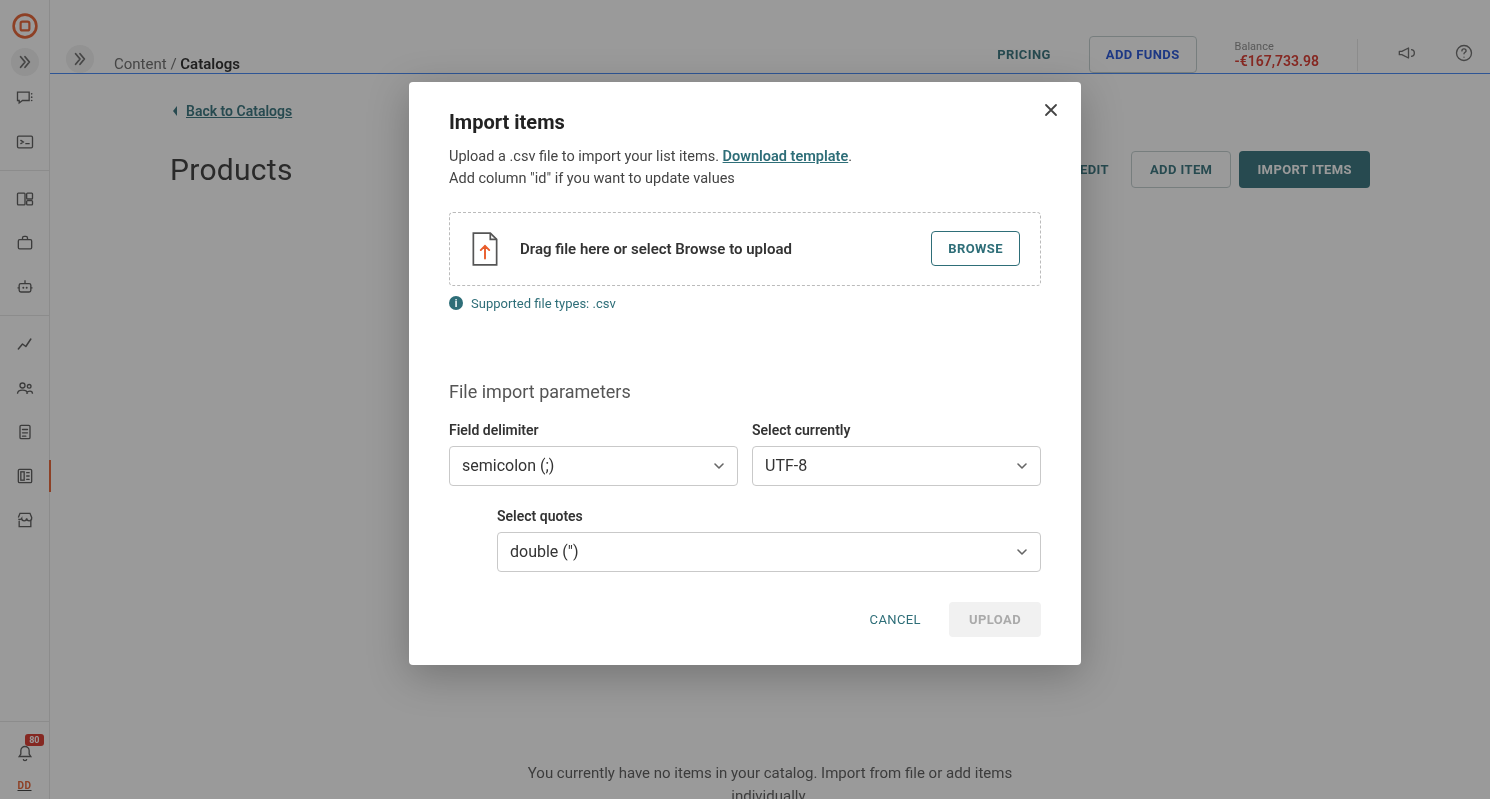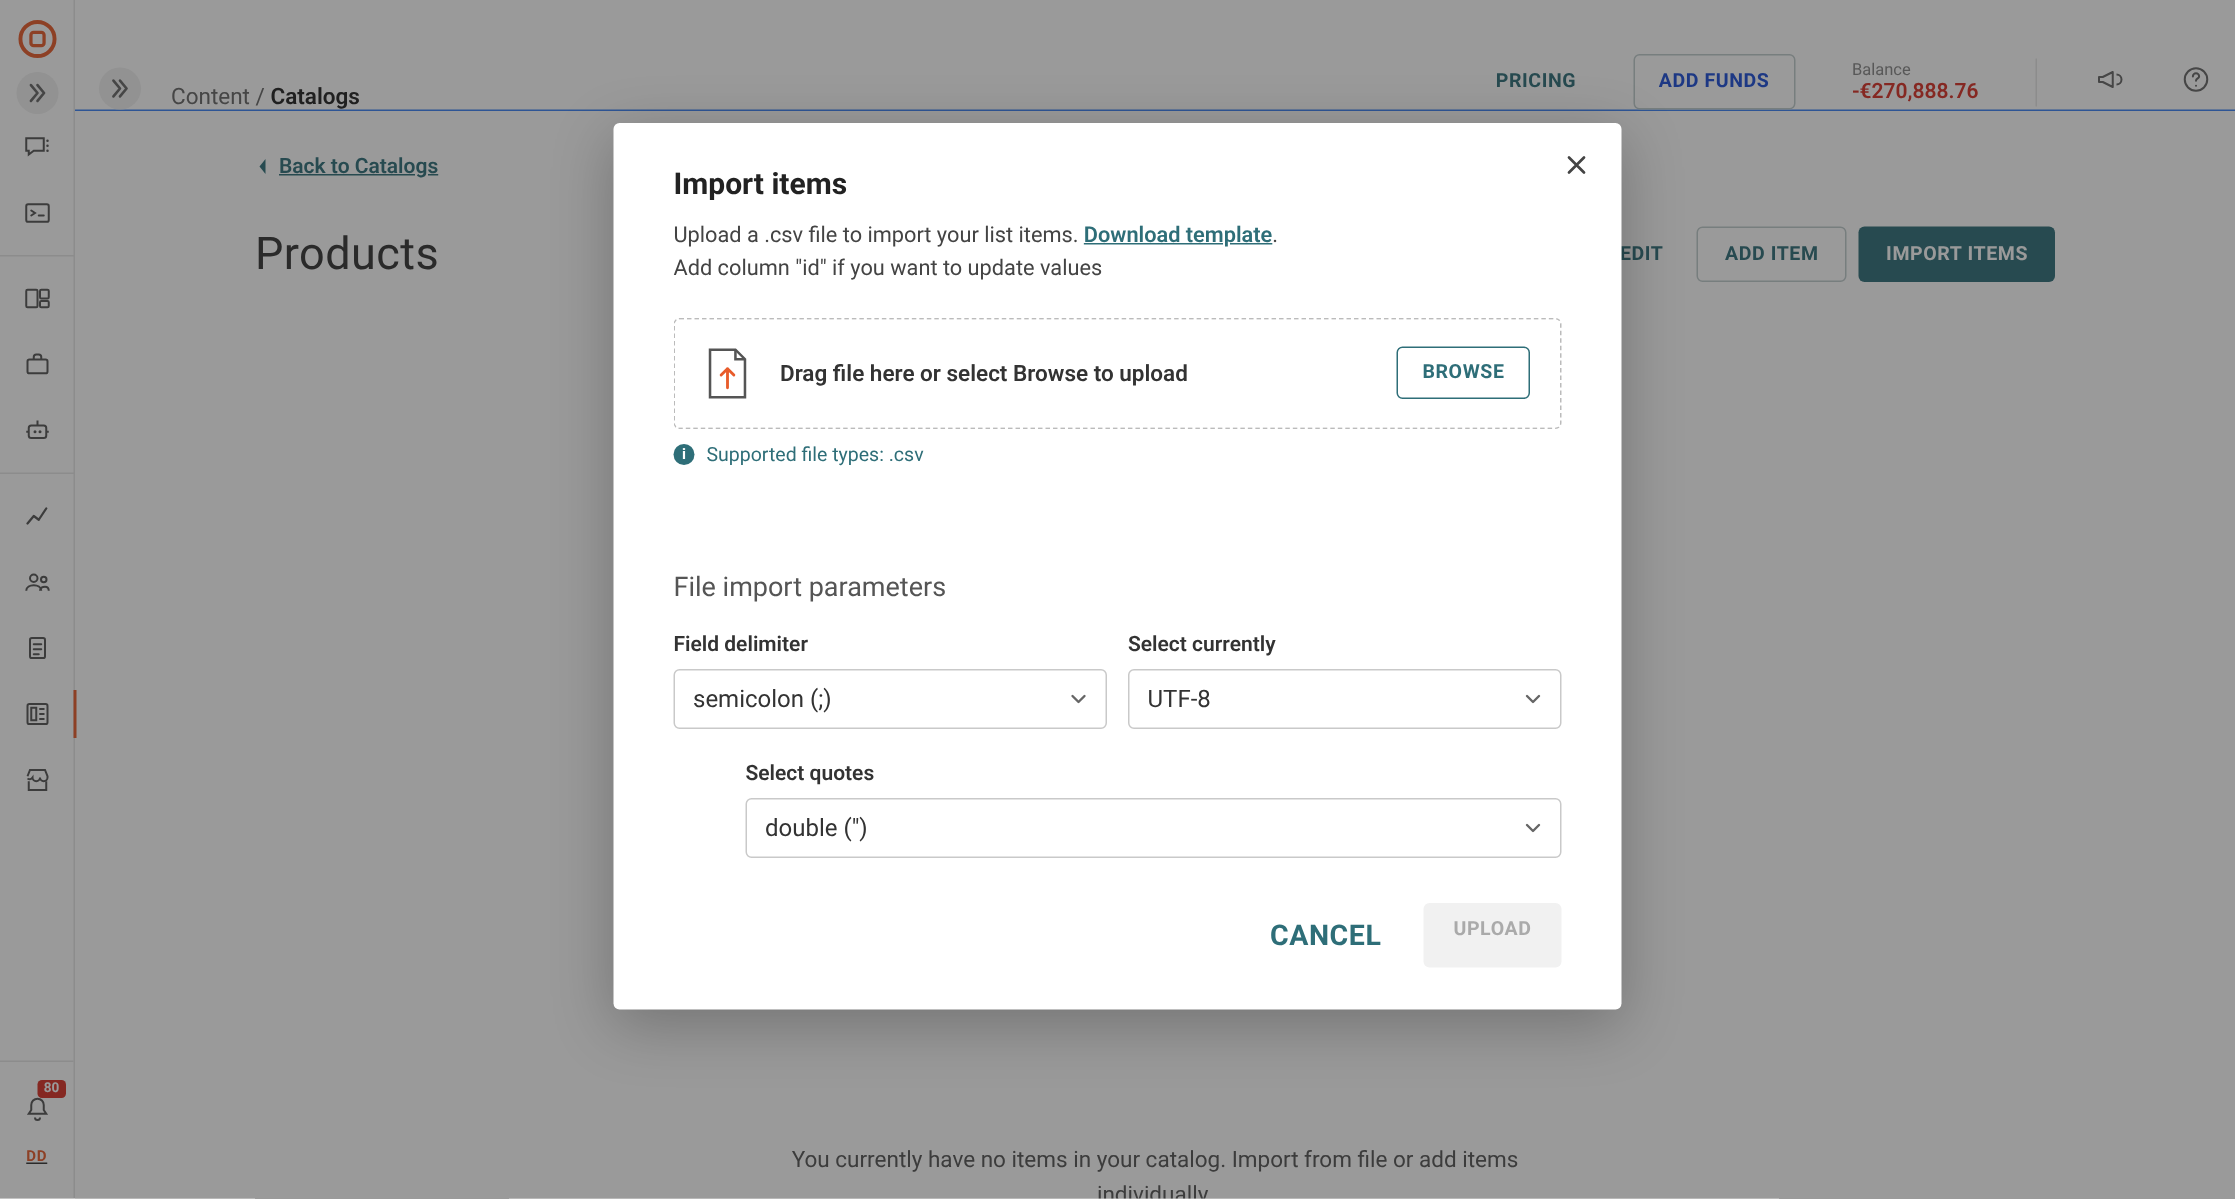--- a/index.html
+++ b/index.html
@@ -44,21 +44,21 @@
       position: absolute;
       right: -1px;
       top: 6px;
       bottom: 6px;
       width: 2px;
       background: #e85c2b;
     }
     .side-group-divider { width: 50px; height: 1px; background: #e5e5e5; margin: 6px 0; }
     .sidebar-bottom {
       margin-top: auto;
-      padding-bottom: 22px;
+      padding-bottom: 8px;
       display: flex; flex-direction: column; align-items: center;
       border-top: 1px solid #e5e5e5;
       width: 100%;
       padding-top: 10px;
       text-decoration: underline;
     }
     .bell-wrap { position: relative; width: 50px; height: 44px; display:flex; align-items:center; justify-content:center; }
     .badge {
       position: absolute; top: 2px; right: 6px;
       background: #d93025; color: #fff;
@@ -184,21 +184,21 @@
       height:40px; padding:0 12px;
       display:flex; align-items:center; justify-content:space-between;
       font-size:16px; color:#333;
     }
     .select svg { width:12px; height:12px; color:#666; }
     
     .modal-footer {
       display:flex; justify-content:flex-end; gap:14px;
       margin-top:30px;
     }
-    .cancel-btn { font-size:19px; font-weight:700; color:#2e6e78; letter-spacing:0.4px; padding:10px 14px; }
+    .cancel-btn { font-size:13px; font-weight:400; color:#2e6e78; letter-spacing:0.4px; padding:10px 14px; }
     .upload-btn {
       font-size:13px; font-weight:700; color:#aaa; letter-spacing:0.4px;
       padding:10px 20px; background:#f1f1f1; border-radius:4px;
     }
   </style>
 </head>
 <body>
 
 <div class="sidebar">
   <div class="logo">
@@ -298,21 +298,21 @@
       </svg>
   </div>
   <div class="breadcrumb">
     <span>Content</span><span> / </span><span class="current">Catalogs</span>
   </div>
   <div class="top-right">
     <span class="top-link">PRICING</span>
     <span class="add-funds">ADD FUNDS</span>
     <div class="balance">
       <span class="balance-label">Balance</span>
-      <span class="balance-amount">-€270,888.76</span>
+      <span class="balance-amount">-€167,733.98</span>
     </div>
     <div class="top-divider"></div>
     <span class="top-icon"><svg viewBox="0 0 24 24">
           <path d="M4 10v4h3l8 4V6l-8 4H4zm14-2a4 4 0 010 8" fill="none" stroke="currentColor" stroke-width="1.6" stroke-linejoin="round"></path>
         </svg></span>
     <span class="top-icon"><svg viewBox="0 0 24 24">
           <circle cx="12" cy="12" r="9" fill="none" stroke="currentColor" stroke-width="1.6"></circle>
           <path d="M9.5 9.5a2.5 2.5 0 115 0c0 1.5-2.5 1.8-2.5 3.5M12 17h.01" fill="none" stroke="currentColor" stroke-width="1.6" stroke-linecap="round"></path>
         </svg></span>
   </div>

